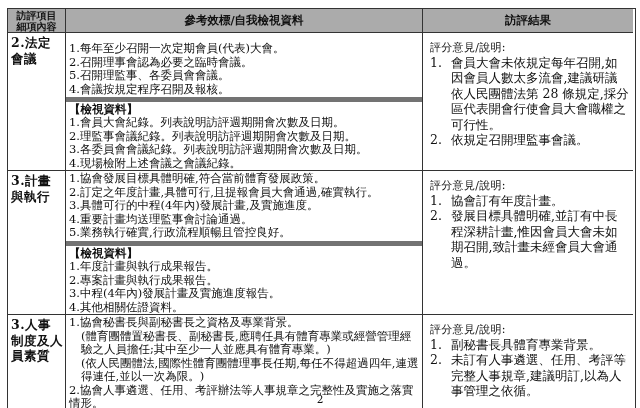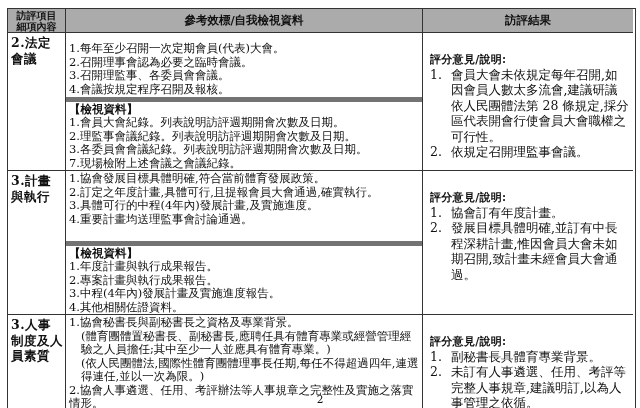--- a/index.html
+++ b/index.html
@@ -32,21 +32,21 @@
   }
   .ref{font-size:11.5px;line-height:13.5px;}
   .criteria{padding:1px 2px 0 3px;}
   .row-2 .criteria{min-height:55px;margin-top:8px;}
   .row-3 .criteria{min-height:69px;}
   .checkblock{border-top:5px solid #737373;padding:0 2px 0 3px;}
   .check-header{font-weight:bold;font-size:11.5px;line-height:14px;}
   .line{white-space:normal;}
   .line.indent{padding-left:12px;}
   .result{font-size:12.5px;line-height:15.4px;padding:8px 4px 0 7px;}
-  .result-header{font-weight:bold;font-size:11px;line-height:14px;letter-spacing:.3px;margin-top:12px;}
+  .result-header{font-weight:normal;font-size:11px;line-height:14px;letter-spacing:.3px;}
   .ritem{display:flex;}
   .rnum{width:21px;flex:0 0 21px;}
   .rtext{flex:1;}
   .row-2{min-height:122px;}
   .row-3{min-height:135px;}
   .row-4{min-height:102px;}
   .page-number{
     position:absolute;left:0;top:393px;width:640px;
     text-align:center;font-size:10.5px;
   }
@@ -63,29 +63,29 @@
       <div class="cell c2 hcell-ref">參考效標/自我檢視資料</div>
       <div class="cell hcell-res">訪評結果</div>
     </div>
 
     <div class="row row-2">
       <div class="cell c1 label">2.法定會議</div>
       <div class="cell c2 ref">
         <div class="criteria">
           <div class="line">1.每年至少召開一次定期會員(代表)大會。</div>
           <div class="line">2.召開理事會認為必要之臨時會議。</div>
-          <div class="line">3.召開理監事、各委員會會議。</div>
+          <div class="line">5.召開理監事、各委員會會議。</div>
           <div class="line">4.會議按規定程序召開及報核。</div>
         </div>
         <div class="checkblock">
           <div class="check-header">【檢視資料】</div>
           <div class="line">1.會員大會紀錄。列表說明訪評週期開會次數及日期。</div>
           <div class="line">2.理監事會議紀錄。列表說明訪評週期開會次數及日期。</div>
           <div class="line">3.各委員會會議紀錄。列表說明訪評週期開會次數及日期。</div>
-          <div class="line">7.現場檢附上述會議之會議紀錄。</div>
+          <div class="line">4.現場檢附上述會議之會議紀錄。</div>
         </div>
       </div>
       <div class="cell result">
         <div class="result-header">評分意見/說明:</div>
         <div class="ritem">
           <span class="rnum">1.</span>
           <span class="rtext">會員大會未依規定每年召開,如因會員人數太多流會,建議研議依人民團體法第 28 條規定,採分區代表開會行使會員大會職權之可行性。</span>
         </div>
         <div class="ritem">
           <span class="rnum">2.</span>
@@ -95,20 +95,21 @@
     </div>
 
     <div class="row row-3">
       <div class="cell c1 label">3.計畫與執行</div>
       <div class="cell c2 ref">
         <div class="criteria">
           <div class="line">1.協會發展目標具體明確,符合當前體育發展政策。</div>
           <div class="line">2.訂定之年度計畫,具體可行,且提報會員大會通過,確實執行。</div>
           <div class="line">3.具體可行的中程(4年內)發展計畫,及實施進度。</div>
           <div class="line">4.重要計畫均送理監事會討論通過。</div>
+          <div class="line">5.業務執行確實,行政流程順暢且管控良好。</div>
         </div>
         <div class="checkblock">
           <div class="check-header">【檢視資料】</div>
           <div class="line">1.年度計畫與執行成果報告。</div>
           <div class="line">2.專案計畫與執行成果報告。</div>
           <div class="line">3.中程(4年內)發展計畫及實施進度報告。</div>
           <div class="line">4.其他相關佐證資料。</div>
         </div>
       </div>
       <div class="cell result">

